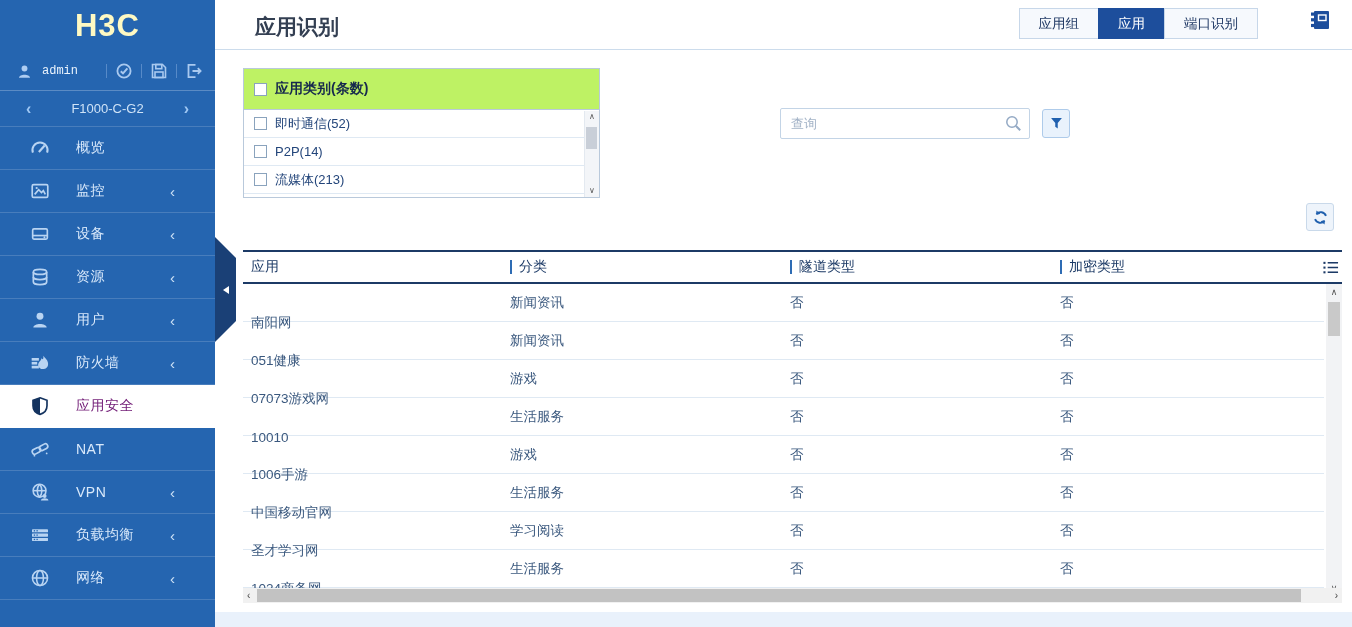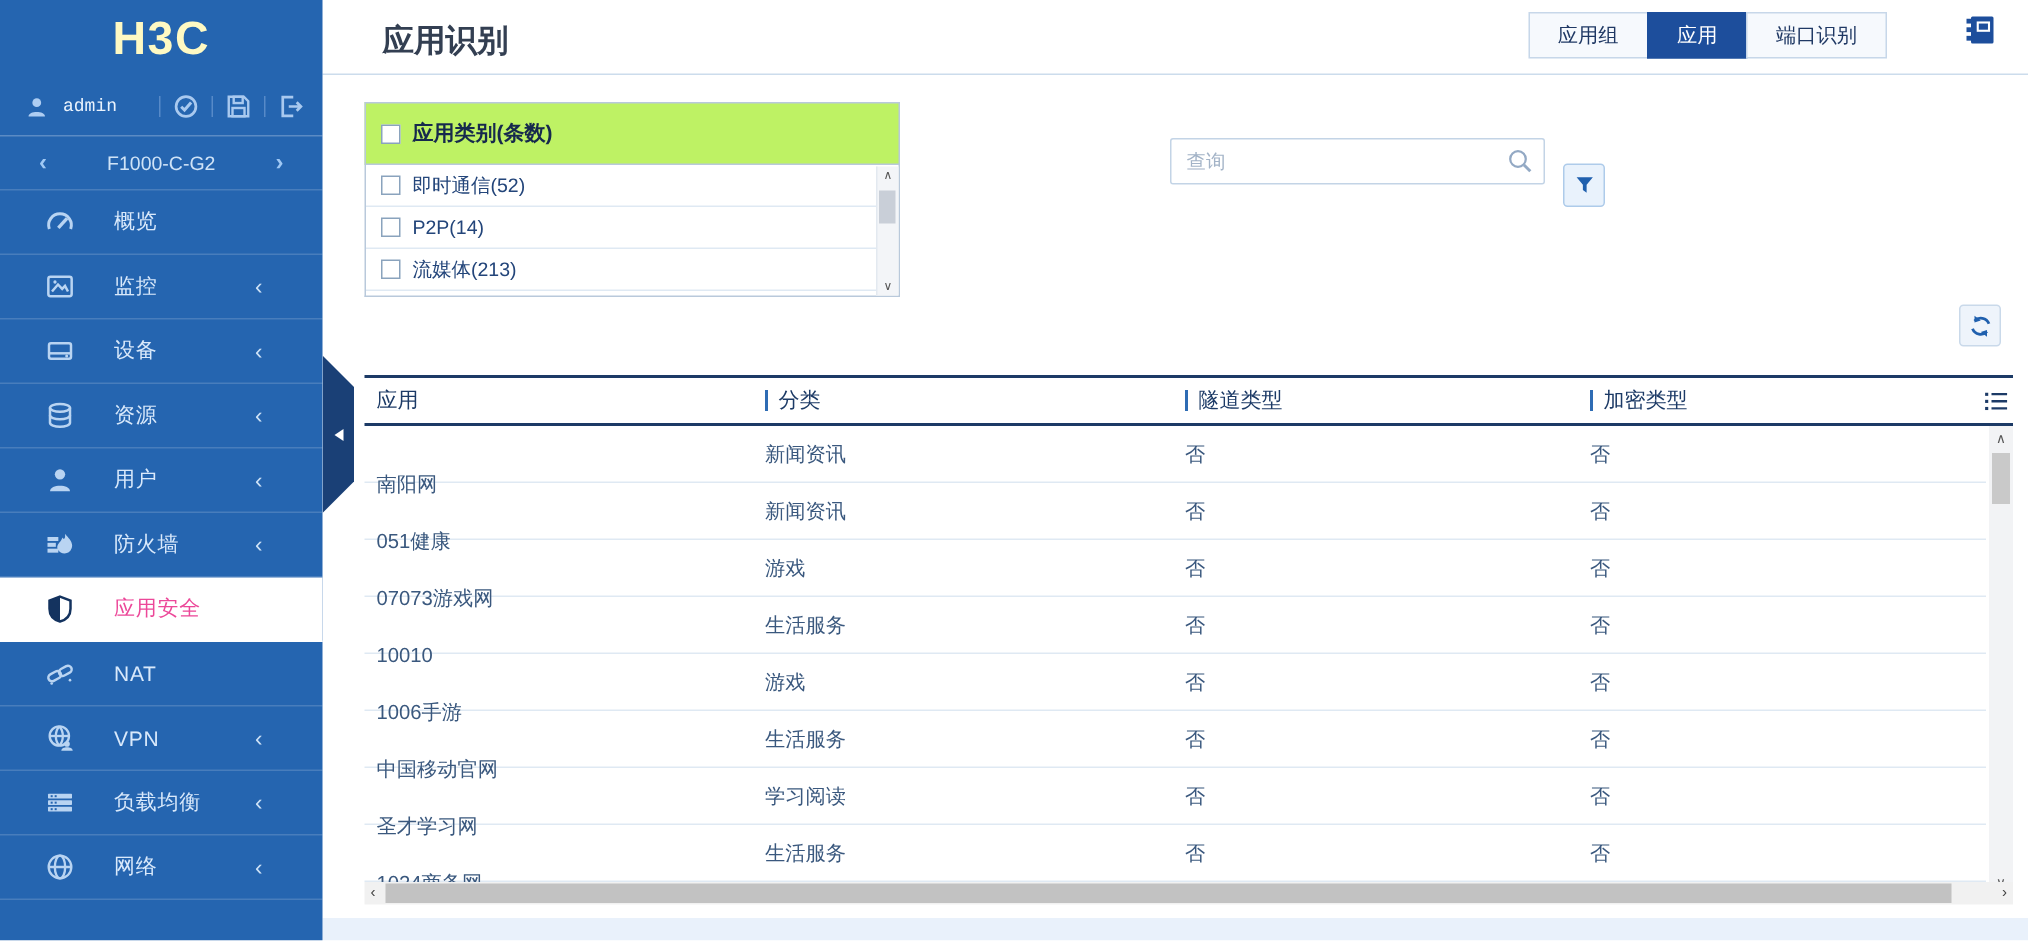--- a/index.html
+++ b/index.html
@@ -22,21 +22,21 @@
                padding: 0 26px; font-size: 13px; color: #cfe3f7; }
   .dev-arrow { color: #9fc8f4; font-size: 16px; font-weight: bold; cursor: pointer; }
   .menu { border-top: 1px solid rgba(255,255,255,.16); }
   .side-item { height: 43px; display: flex; align-items: center; padding-left: 30px;
                border-bottom: 1px solid rgba(255,255,255,.16); cursor: pointer; }
   .side-icon { width: 20px; height: 20px; margin-right: 26px; color: #b9d4f2; display: inline-flex; }
   .side-icon svg { width: 20px; height: 20px; }
   .side-label { font-size: 14px; color: #d9e9fb; letter-spacing: .5px; }
   .side-chevron { margin-left: auto; margin-right: 40px; font-size: 15px; color: #cfe3f7; }
   .side-item.active { background: #ffffff; border-bottom-color: #ffffff; }
-  .side-item.active .side-label { color: #ec4899; }
+  .side-item.active .side-label { color: #701a75; }
   .side-item.active .side-icon { color: #14335f; }
   .collapse-handle { position: absolute; left: 215px; top: 237px; width: 21px; height: 105px;
     background: #1a4076; clip-path: polygon(0 0, 100% 20%, 100% 80%, 0 100%);
     display: flex; align-items: center; justify-content: center; cursor: pointer; z-index: 6; }
   .collapse-tri { width: 0; height: 0; border: 4px solid transparent; border-right: 6px solid #fff; margin-right: 4px; }
   
   .content { position: absolute; left: 215px; top: 0; width: 1137px; height: 612px; background: #fff; }
   .bottomstrip { position: absolute; left: 215px; top: 612px; width: 1137px; height: 15px; background: #e9f1fb; }
   .page-title { position: absolute; left: 28px; top: 13px; font-size: 21px; font-weight: bold; color: #333f52; margin-left: 12px; }
   .tabs { position: absolute; top: 8px; right: 94px; display: flex; font-family: Liberation Serif, serif; }
@@ -52,21 +52,21 @@
   .cbx { appearance: none; width: 13px; height: 13px; border: 1px solid #8aa3bd; background: #fff; margin-right: 8px; cursor: pointer; flex: none; }
   .fp-head-label { font-weight: bold; font-size: 14px; color: #16294d; }
   .fp-list { border: 1px solid #b9c9db; border-top: none; height: 88px; overflow: hidden; position: relative; }
   .fp-item { height: 28px; display: flex; align-items: center; padding: 0 10px; border-bottom: 1px solid #dfe9f3; font-size: 13px; color: #23457a; }
   .fp-scroll { position: absolute; right: 0; top: 0; width: 15px; height: 100%; background: #f3f5f8;
     border-left: 1px solid #e3e9f0; display: flex; flex-direction: column; align-items: center;
     justify-content: space-between; padding: 1px 0; font-size: 8px; color: #555; }
   .fp-thumb { position: absolute; right: 2px; top: 16px; width: 11px; height: 22px; background: #c9cfd8; }
   .sb-arrow { cursor: pointer; line-height: 10px; }
   
-  .search-box { position: absolute; left: 565px; top: 92px; width: 250px; height: 31px;
+  .search-box { position: absolute; left: 565px; top: 108px; width: 250px; height: 31px;
     border: 1px solid #c3d4e6; background: #fff; border-radius: 2px; }
   .search-box input { border: none; outline: none; width: 215px; height: 100%; padding-left: 10px;
     font-size: 13px; color: #33517a; font-family: inherit; background: transparent; }
   .search-box input::placeholder { color: #a3b3c7; }
   .mag { position: absolute; right: 6px; top: 5px; width: 19px; height: 19px; cursor: pointer; }
   .funnel-btn { position: absolute; left: 827px; top: 109px; width: 28px; height: 29px; background: #e9f2fc;
     border: 1px solid #aecbea; border-radius: 3px; display: flex; align-items: center; justify-content: center; cursor: pointer; }
   .refresh-btn { position: absolute; left: 1091px; top: 203px; width: 28px; height: 28px; background: #eef4fb;
     border: 1px solid #c9d9ea; border-radius: 3px; display: flex; align-items: center; justify-content: center; cursor: pointer; }
   

